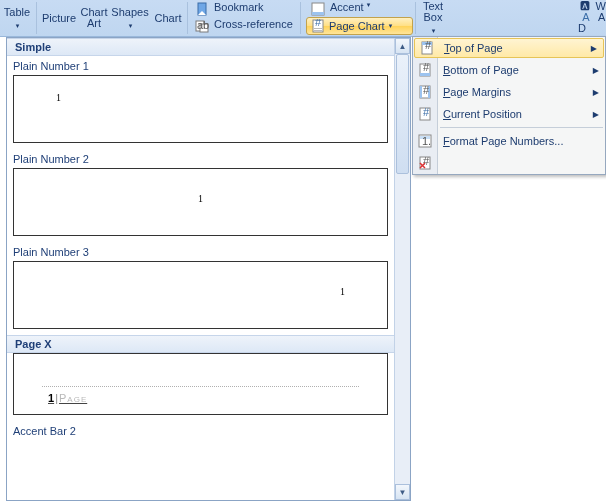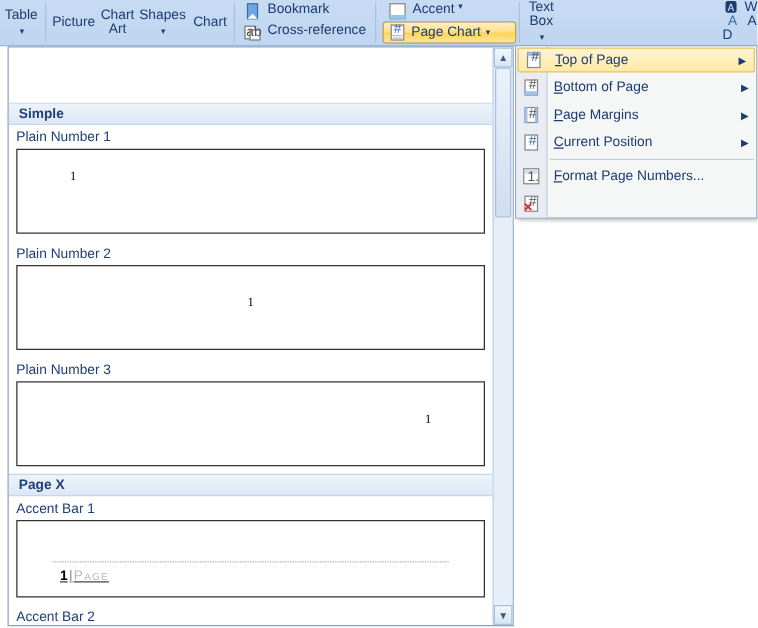--- a/index.html
+++ b/index.html
@@ -44,21 +44,21 @@
   .menu-item .sub { position: absolute; right: 6px; font-size: 8px; color: #1d3c6f; }
   .menu-item u { text-decoration: underline; }
   .menu-sep { height: 1px; background: #c5ced9; margin: 2px 2px 2px 27px; }
   .menu-ico { position: absolute; left: 4px; width: 16px; height: 16px; display: flex; align-items: center; justify-content: center; }
 
   
   .gallery {
     position: absolute; top: 37px; left: 6px; width: 405px; height: 464px;
     background: #fff; border: 1px solid #8ba4c5;
   }
-  .gallery-inner { position: absolute; left: 0; top: 0; right: 16px; bottom: 0; overflow: hidden; margin-top: 44px; }
+  .gallery-inner { position: absolute; left: 0; top: 0; right: 16px; bottom: 0; overflow: hidden; }
   .gallery-scroll { position: absolute; right: 0; top: 0; width: 16px; height: 100%; background: #e8eef7; border-left: 1px solid #c2d2e7; }
   .gallery-scroll .btn { height: 16px; background: linear-gradient(#f3f7fc,#d7e4f3); border: 1px solid #abc0dc; display: flex; align-items: center; justify-content: center; font-size: 8px; color: #3d5b85; }
   .gallery-scroll .thumb { position: absolute; top: 16px; left: 1px; right: 1px; height: 120px; background: linear-gradient(#eaf1fa,#cfdef1); border: 1px solid #abc0dc; border-radius: 2px; }
   .gallery-scroll .btn.dn { position: absolute; bottom: 0; left: 0; right: 0; }
 
   .sect-head {
     background: linear-gradient(#eef3fa,#dde8f6);
     border-top: 1px solid #c6d5ea; border-bottom: 1px solid #c6d5ea;
     padding: 2px 8px; color: #1f3f77; font-weight: bold;
   }
@@ -258,21 +258,20 @@
       <span class="pg pgC">1</span>
     </div>
 
     <div class="item-name">Plain Number 3</div>
     <div class="preview">
       <span class="pg pgR">1</span>
     </div>
 
     <div class="sect-head">Page X</div>
 
-    <div class="item-name">Accent Bar 1</div>
     <div class="preview tall">
       <div class="accent-line"></div>
       <span class="accent-txt"><b>1</b><span class="bar">|</span><span class="pw">Page</span></span>
     </div>
 
     <div class="item-name">Accent Bar 2</div>
   </div>
 
   <div class="gallery-scroll">
     <div class="btn">▲</div>

